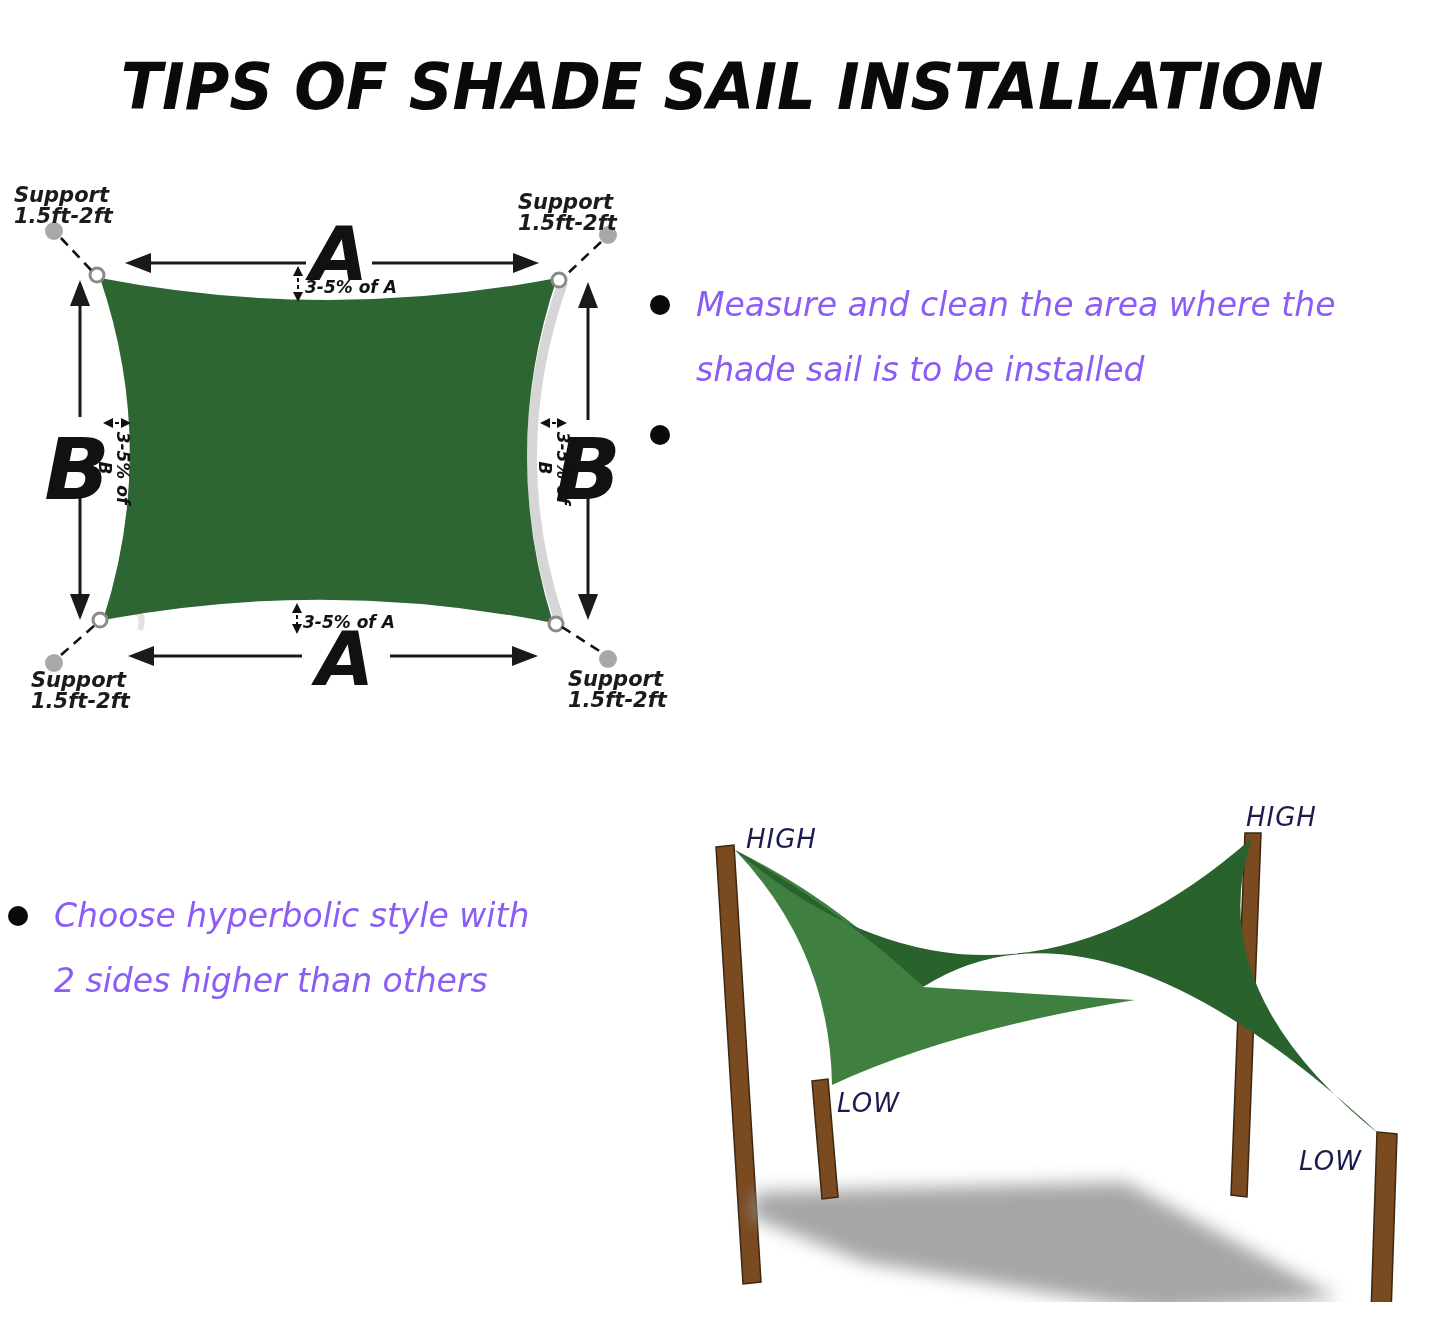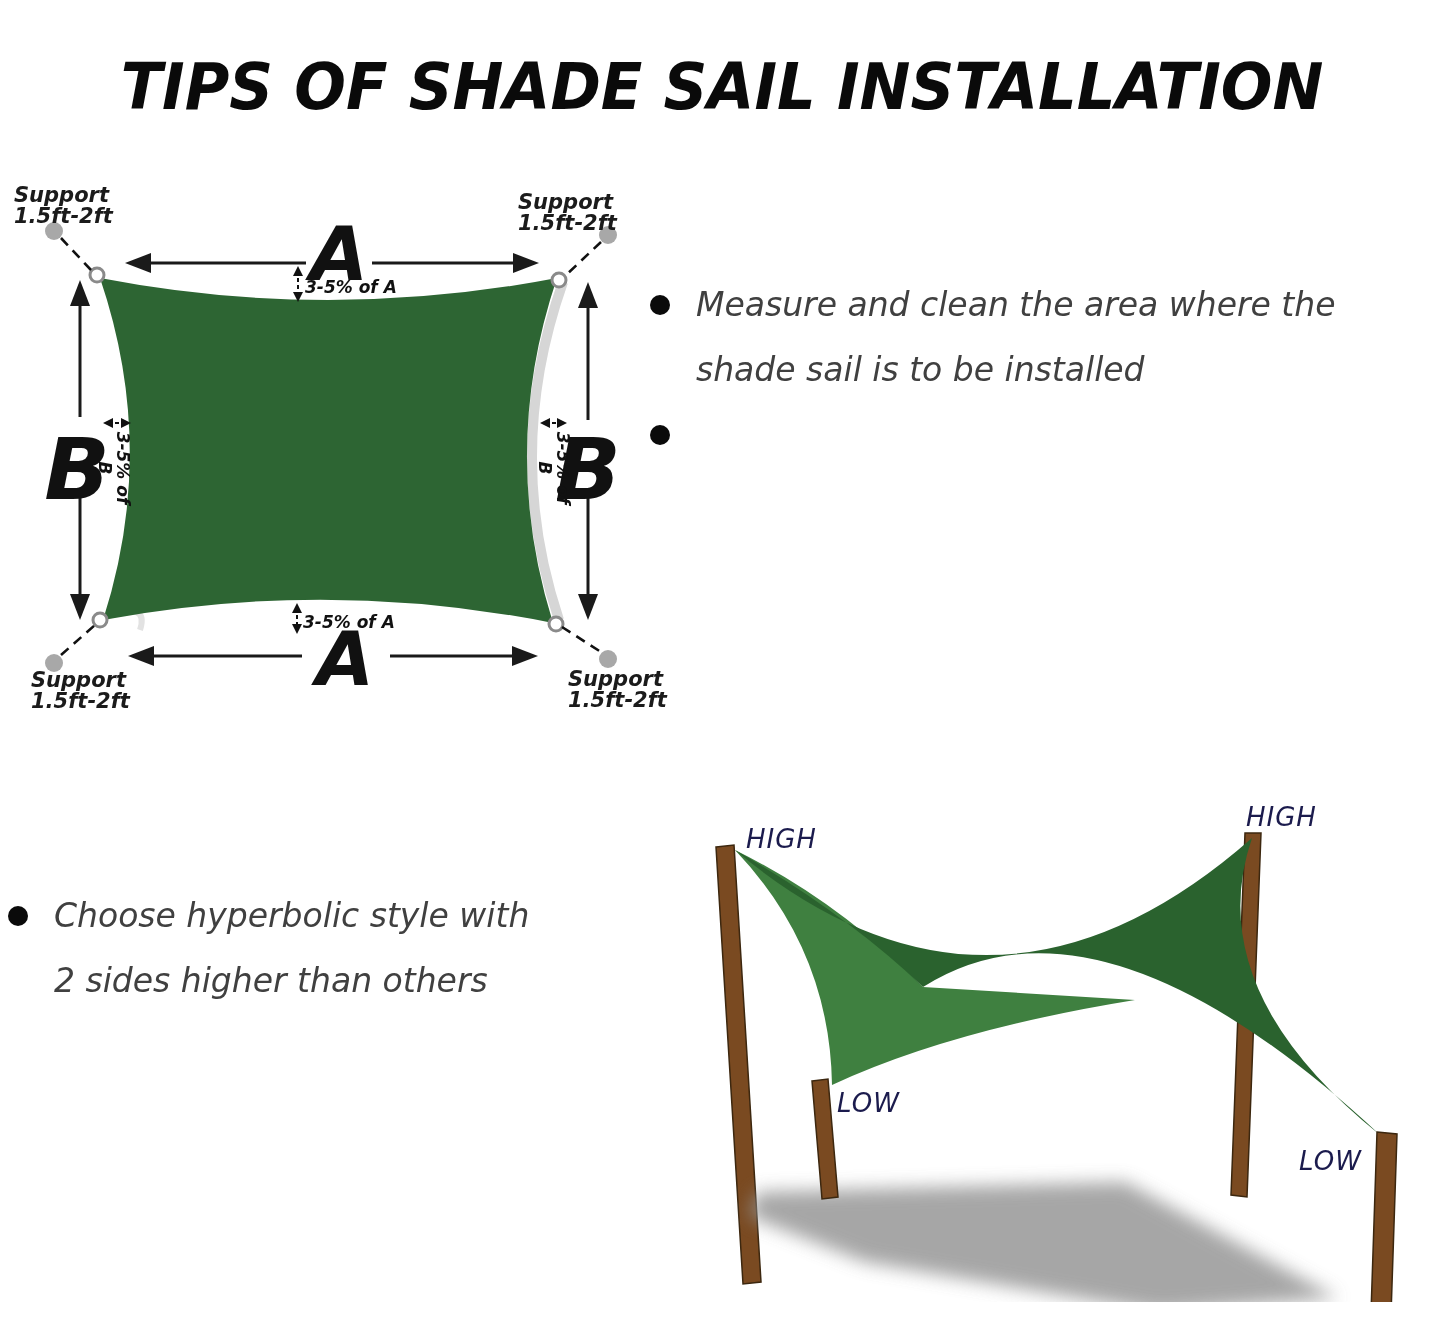--- a/index.html
+++ b/index.html
@@ -14,21 +14,21 @@
   .support{font-size:21px;line-height:21px;font-weight:bold;color:#1b1b1b;}
   
   .dimA{font-size:75px;line-height:1;font-weight:bold;width:70px;text-align:center;color:#111;}
   .dimB{font-size:86px;line-height:1;font-weight:bold;width:70px;text-align:center;color:#111;}
   .sag{font-size:17px;font-weight:bold;color:#111;line-height:18px;}
   .sag.rot{width:84px;text-align:center;transform:rotate(90deg);transform-origin:center;}
   
   .bullets{position:absolute;z-index:2;}
   .bullet-item{display:flex;align-items:flex-start;}
   .dot{flex:0 0 auto;width:20px;height:20px;border-radius:50%;background:#0a0a0a;margin-top:23px;}
-  .bullet-text{margin-left:26px;font-size:33px;line-height:65px;white-space:pre-line;color:#404040;}
+  .bullet-text{margin-left:26px;font-size:33px;line-height:65px;white-space:pre-line;color:#8b5cf6;}
   
   .hilo{font-size:26px;font-weight:500;color:#1b1b4d;letter-spacing:1px;}
 </style>
 </head>
 <body>
 
 <div id="canvas">
 
   <svg id="bg-svg" width="1445" height="1319" viewBox="0 0 1445 1319">
     <defs>

